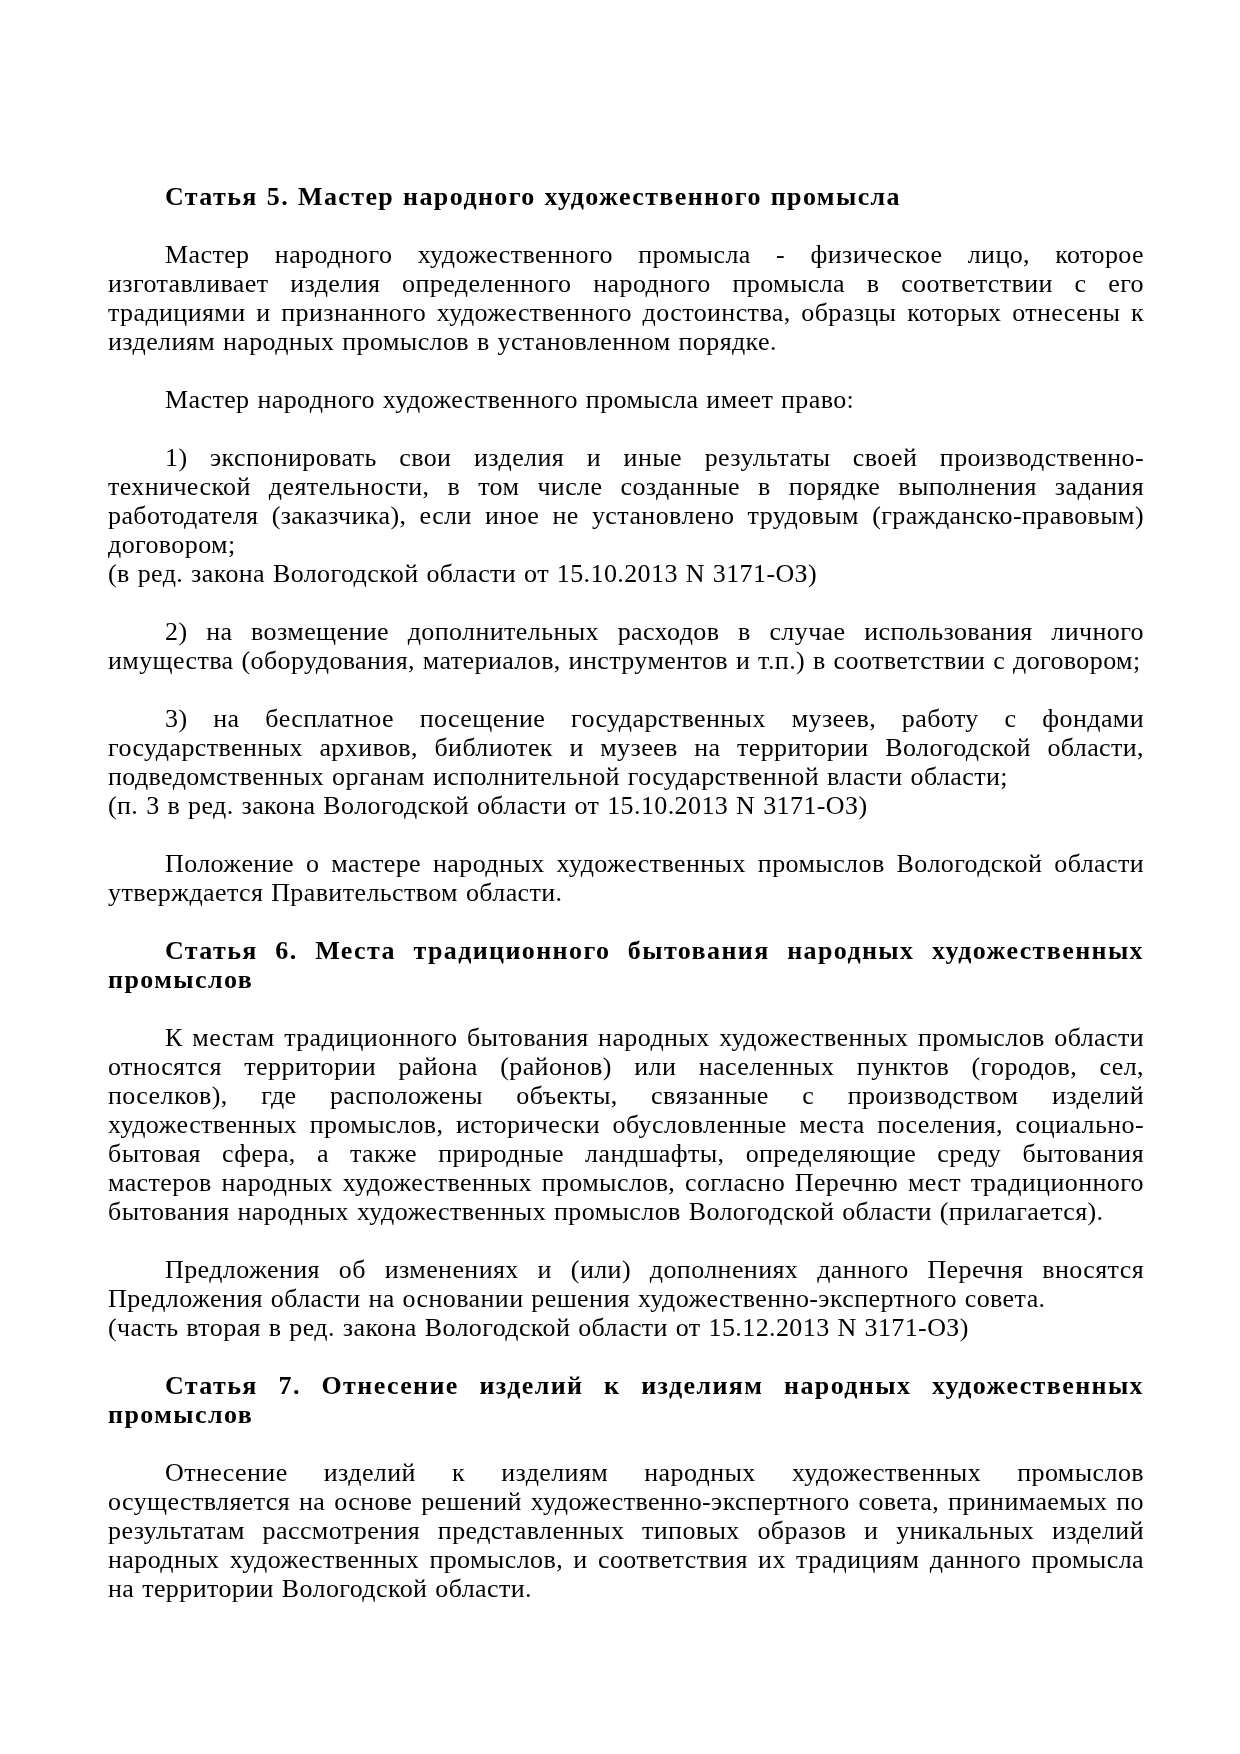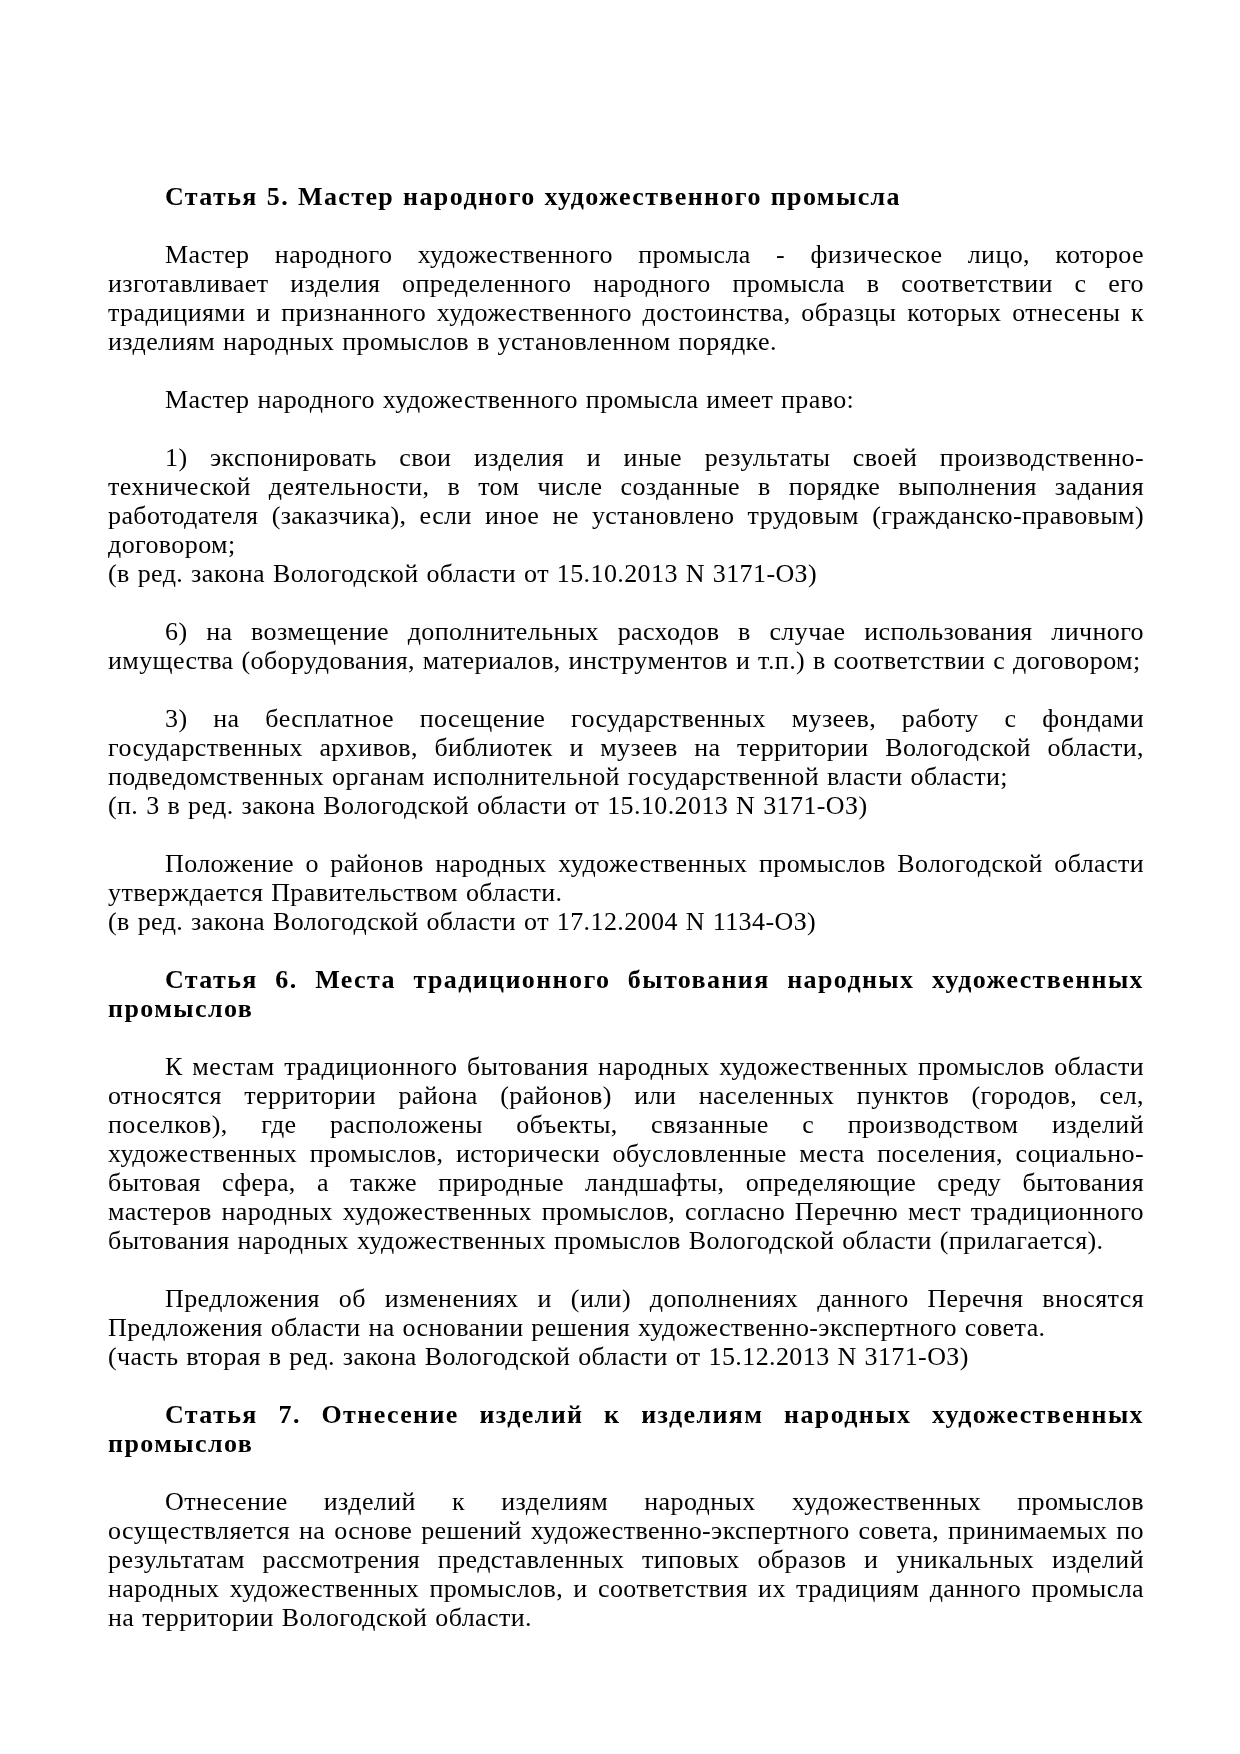--- a/index.html
+++ b/index.html
@@ -42,24 +42,23 @@
 </style>
 </head>
 <body>
 
 <div class="page">
   <p class="heading first">Статья 5. Мастер народного художественного промысла</p>
   <p>Мастер народного художественного промысла - физическое лицо, которое изготавливает изделия определенного народного промысла в соответствии с его традициями и признанного художественного достоинства, образцы которых отнесены к изделиям народных промыслов в установленном порядке.</p>
   <p>Мастер народного художественного промысла имеет право:</p>
   <p>1) экспонировать свои изделия и иные результаты своей производственно-технической деятельности, в том числе созданные в порядке выполнения задания работодателя (заказчика), если иное не установлено трудовым (гражданско-правовым) договором;</p>
   <p class="amendment">(в ред. закона Вологодской области от 15.10.2013 N 3171-ОЗ)</p>
-  <p>6) на возмещение дополнительных расходов в случае использования личного имущества (оборудования, материалов, инструментов и т.п.) в соответствии с договором;</p>
+  <p>2) на возмещение дополнительных расходов в случае использования личного имущества (оборудования, материалов, инструментов и т.п.) в соответствии с договором;</p>
   <p>3) на бесплатное посещение государственных музеев, работу с фондами государственных архивов, библиотек и музеев на территории Вологодской области, подведомственных органам исполнительной государственной власти области;</p>
   <p class="amendment">(п. 3 в ред. закона Вологодской области от 15.10.2013 N 3171-ОЗ)</p>
-  <p>Положение о районов народных художественных промыслов Вологодской области утверждается Правительством области.</p>
-  <p class="amendment">(в ред. закона Вологодской области от 17.12.2004 N 1134-ОЗ)</p>
+  <p>Положение о мастере народных художественных промыслов Вологодской области утверждается Правительством области.</p>
   <p class="heading">Статья 6. Места традиционного бытования народных художественных промыслов</p>
   <p>К местам традиционного бытования народных художественных промыслов области относятся территории района (районов) или населенных пунктов (городов, сел, поселков), где расположены объекты, связанные с производством изделий художественных промыслов, исторически обусловленные места поселения, социально-бытовая сфера, а также природные ландшафты, определяющие среду бытования мастеров народных художественных промыслов, согласно Перечню мест традиционного бытования народных художественных промыслов Вологодской области (прилагается).</p>
   <p>Предложения об изменениях и (или) дополнениях данного Перечня вносятся Предложения области на основании решения художественно-экспертного совета.</p>
   <p class="amendment">(часть вторая в ред. закона Вологодской области от 15.12.2013 N 3171-ОЗ)</p>
   <p class="heading">Статья 7. Отнесение изделий к изделиям народных художественных промыслов</p>
   <p>Отнесение изделий к изделиям народных художественных промыслов осуществляется на основе решений художественно-экспертного совета, принимаемых по результатам рассмотрения представленных типовых образов и уникальных изделий народных художественных промыслов, и соответствия их традициям данного промысла на территории Вологодской области.</p>
 </div>
 
 </body></html>

